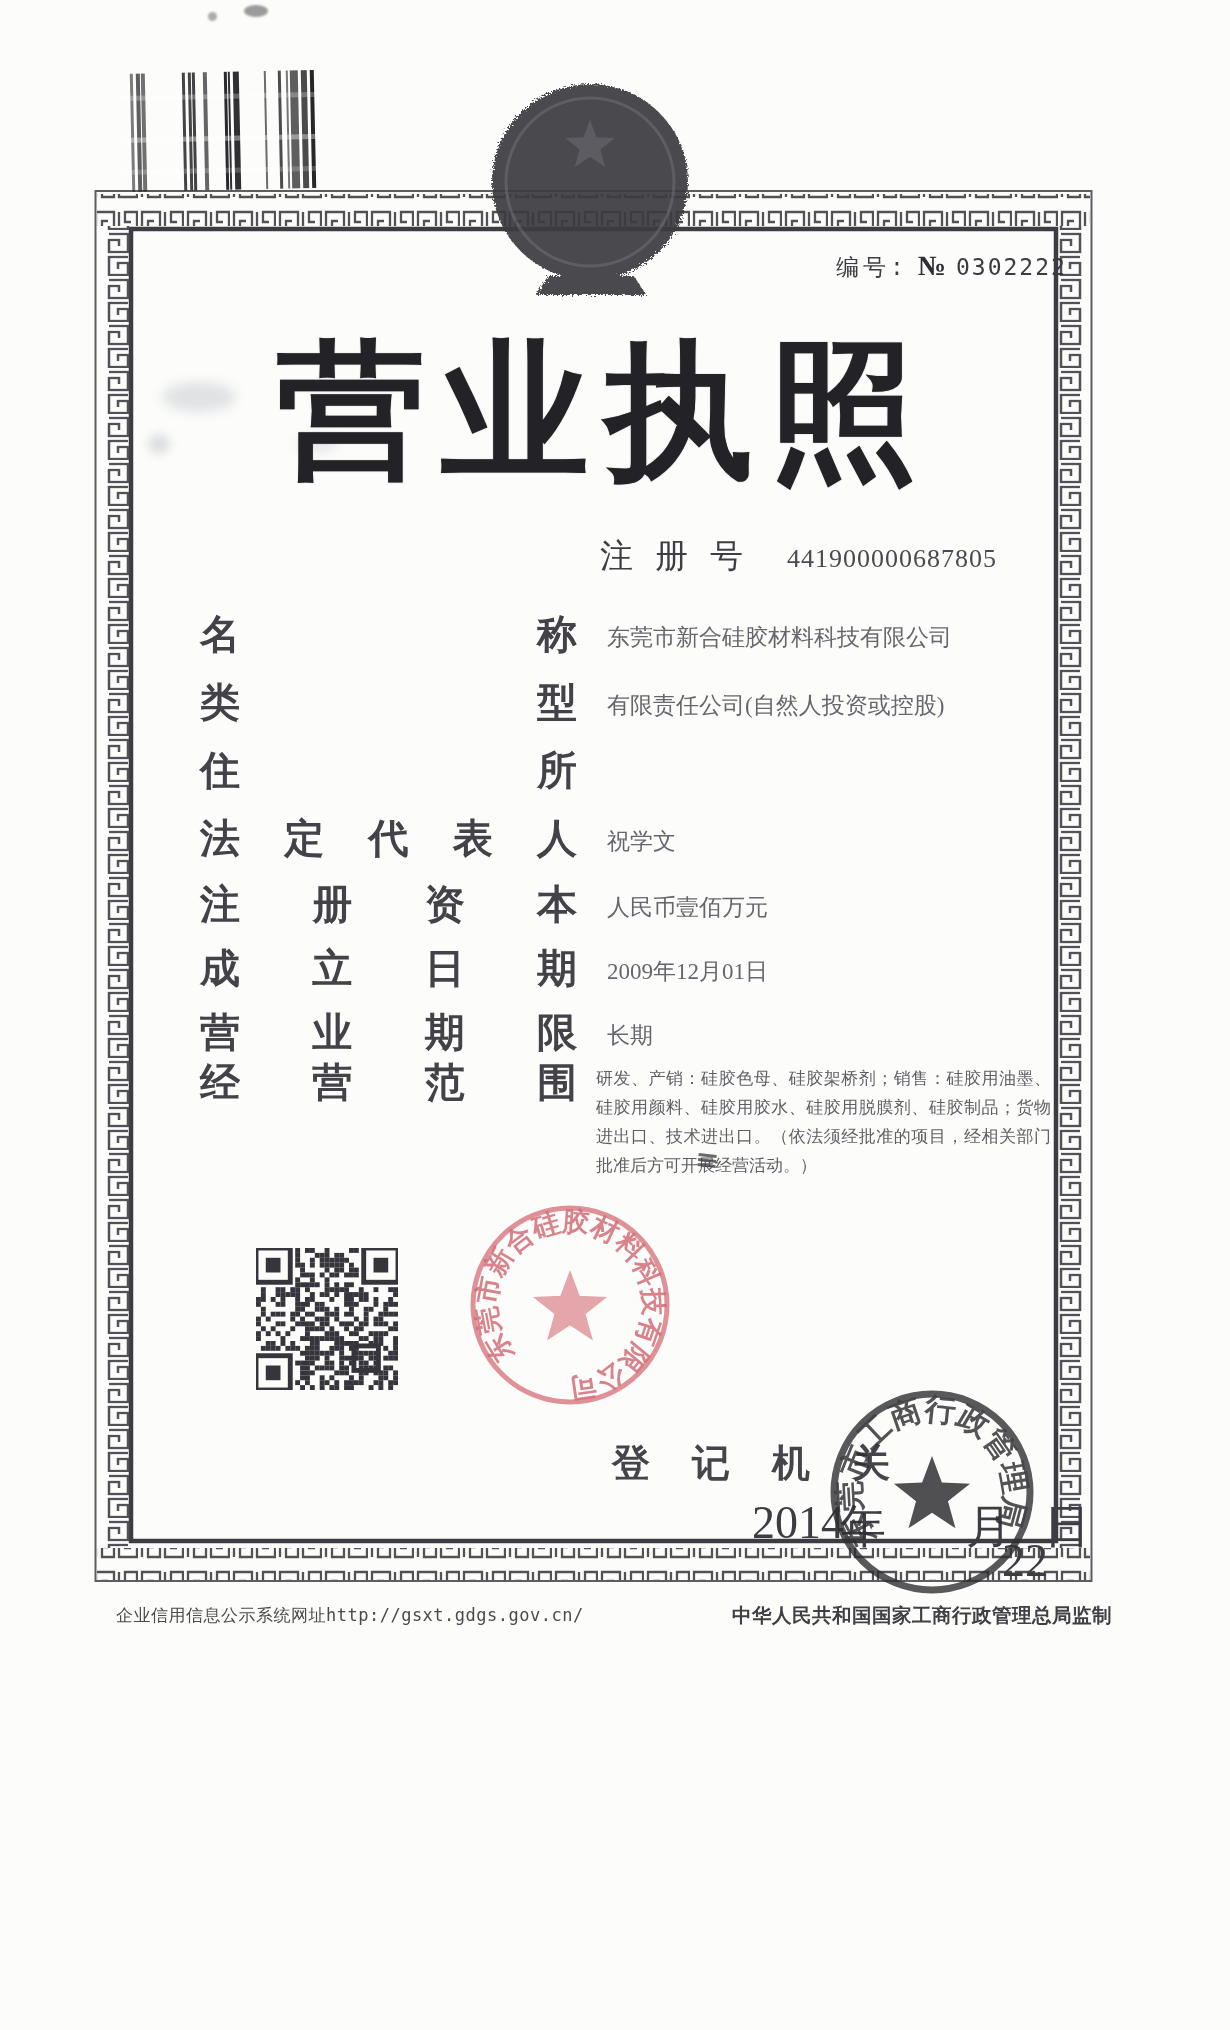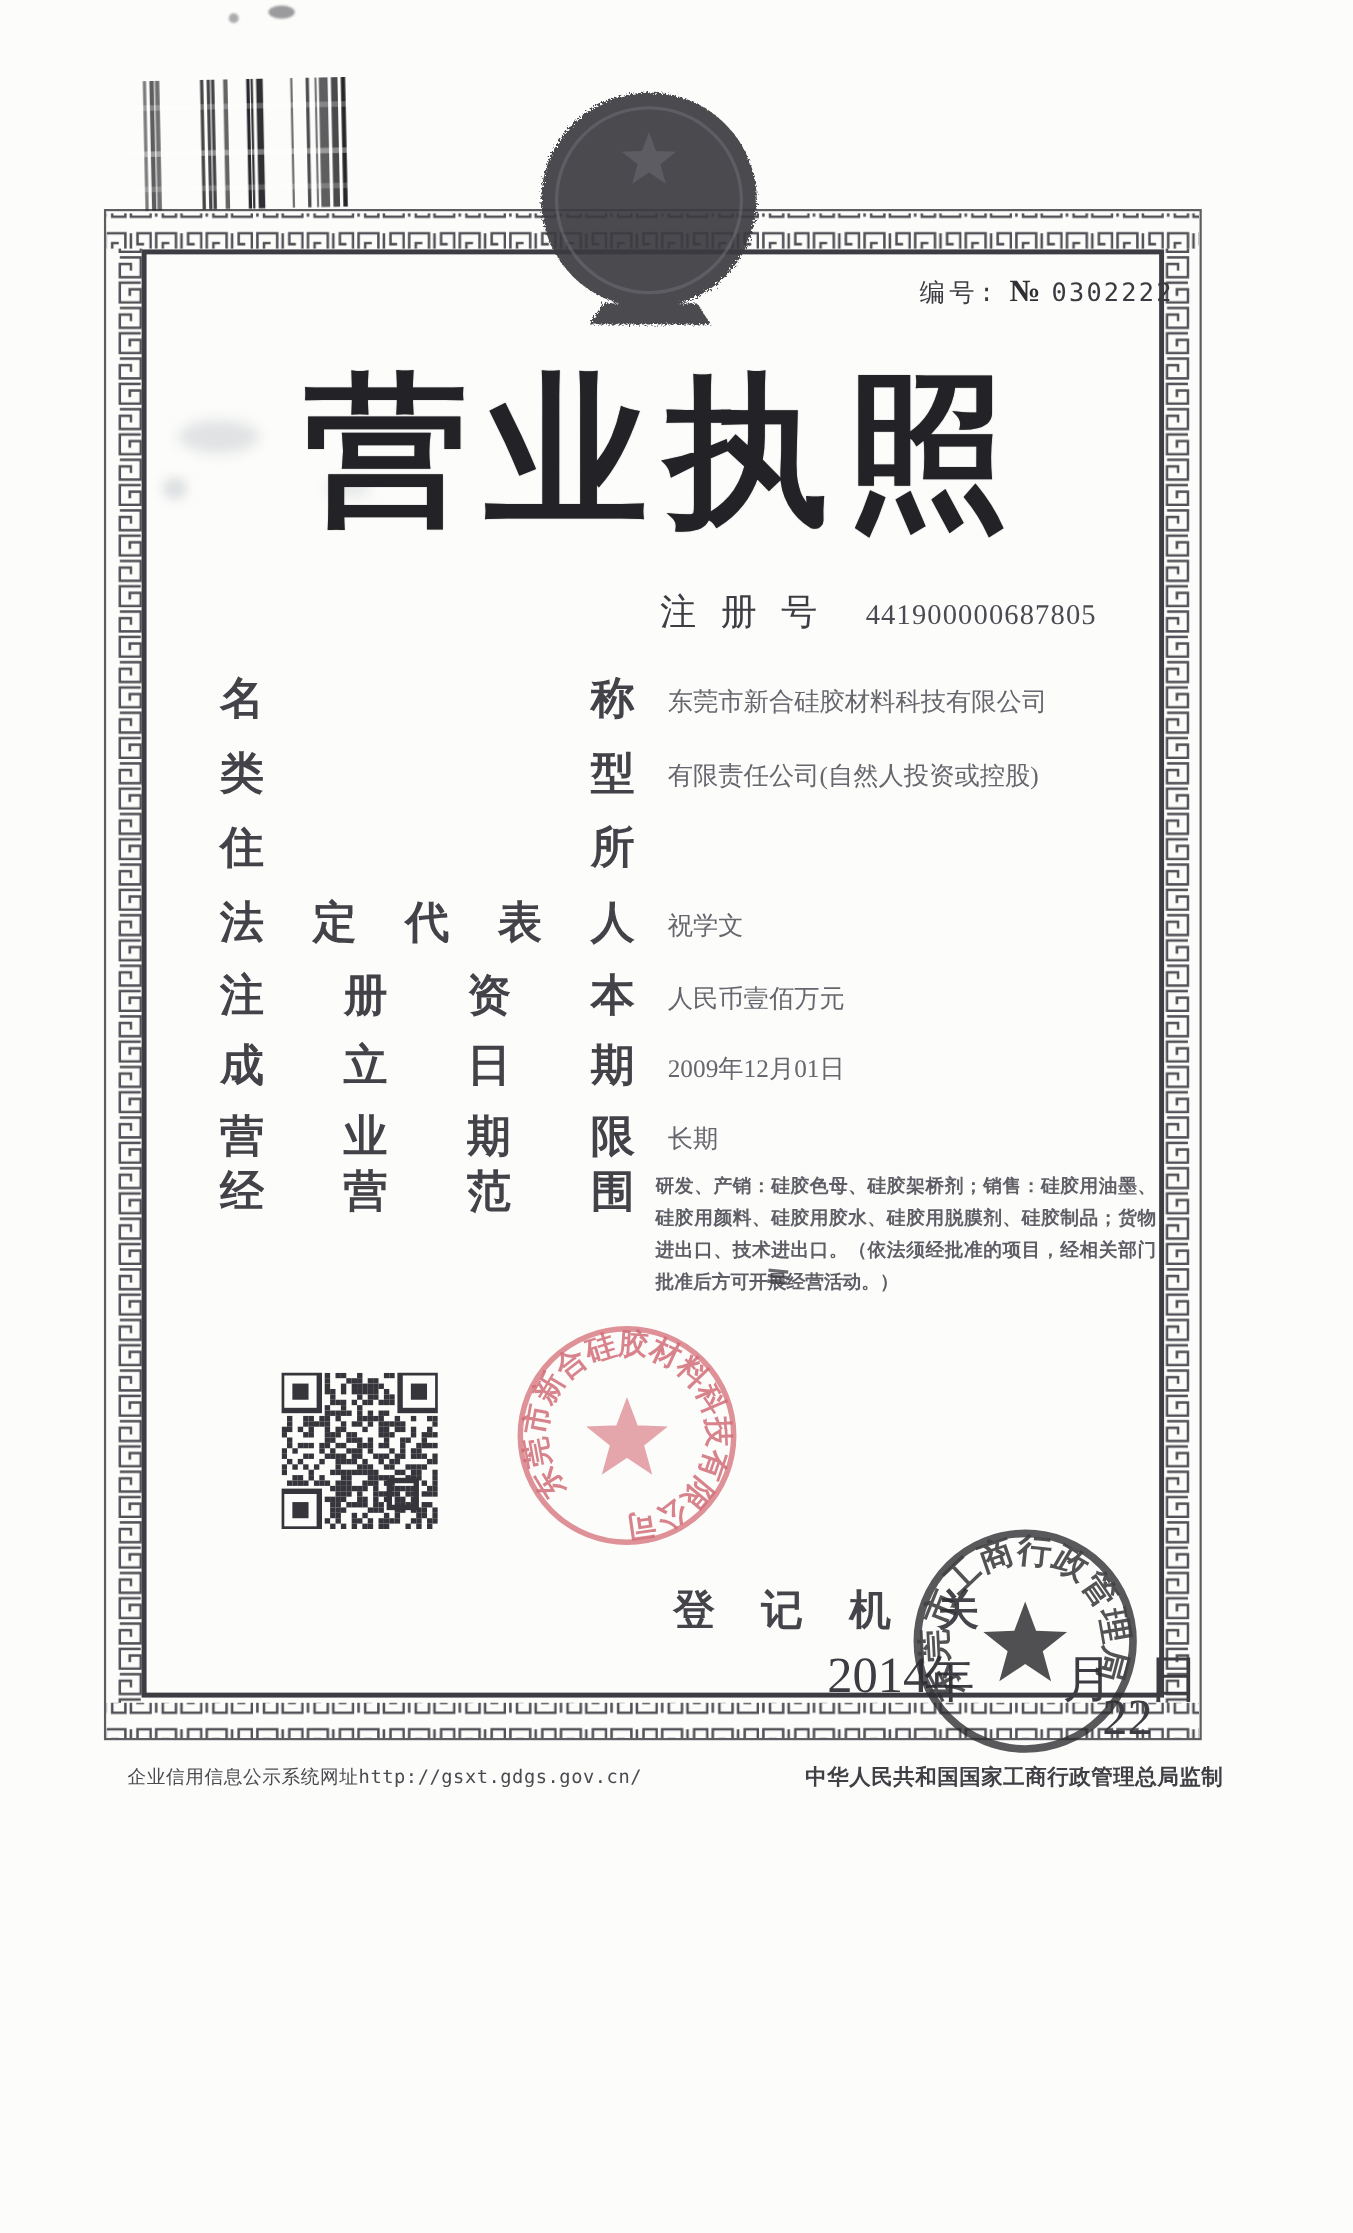--- a/index.html
+++ b/index.html
@@ -32,21 +32,21 @@
     width:377px; flex:0 0 377px; font-size:40px; line-height:46px; font-weight:600;
     color:#424248; font-family:"Liberation Serif",serif;
   }
   [data-justify]{display:flex; justify-content:space-between;}
   .row .fvalue{
     margin-left:30px; padding-top:11px; font-size:23px; line-height:30px;
     color:#66666e; font-family:"Liberation Serif",serif; letter-spacing:0px; max-width:455px;
   }
   .row .fvalue.scope{
     margin-left:19px; padding-top:4px; font-size:17px; line-height:29px;
-    width:462px; text-align:justify; color:#5e5e66;font-weight:bold;
+    width:462px; text-align:justify; color:#5e5e66;
   }
 
   
   .registrar{left:612px; top:1438px; font-size:38px; letter-spacing:42px; font-weight:600;
     color:#44444a; font-family:"Liberation Serif",serif; white-space:nowrap;text-align:center;}
   .issue-date{left:752px; top:1496px; width:330px; font-family:"Liberation Serif",serif; color:#3c3c42;}
   .issue-date span{position:absolute; top:0; font-size:46px;}
   .d-year{left:0;}
   .d-yunit{left:88px;}
   .d-munit{left:214px;}

